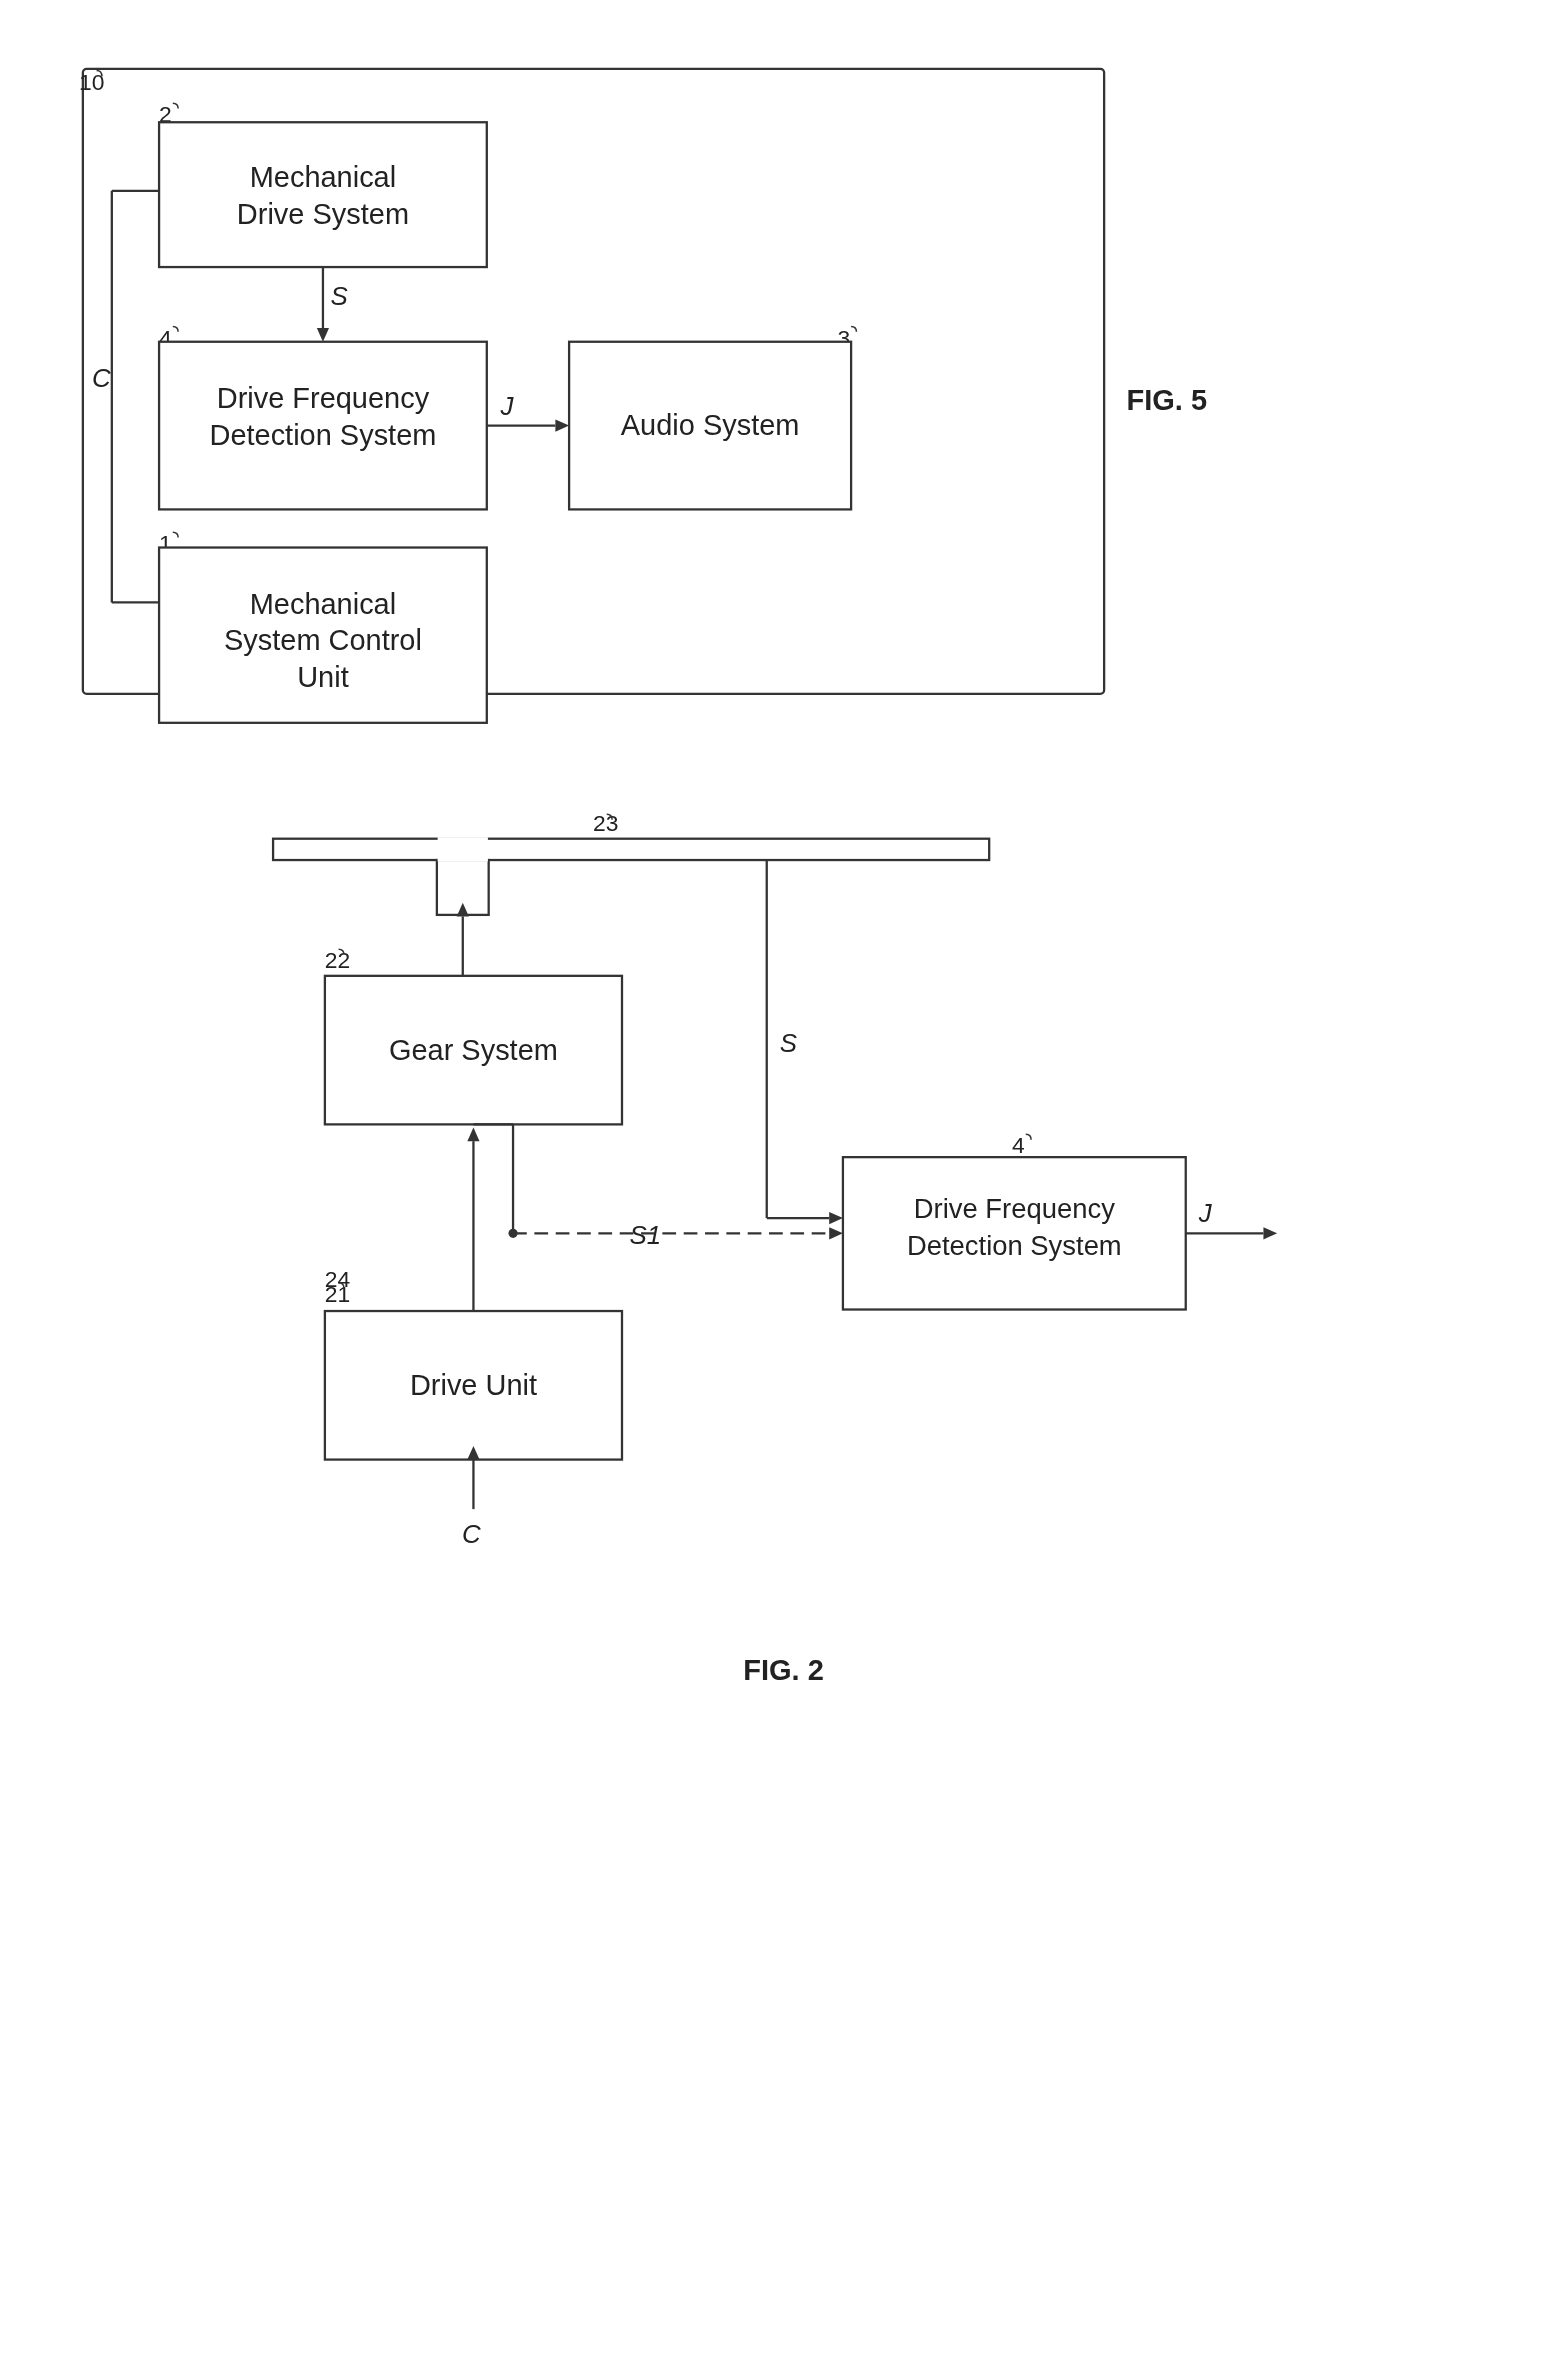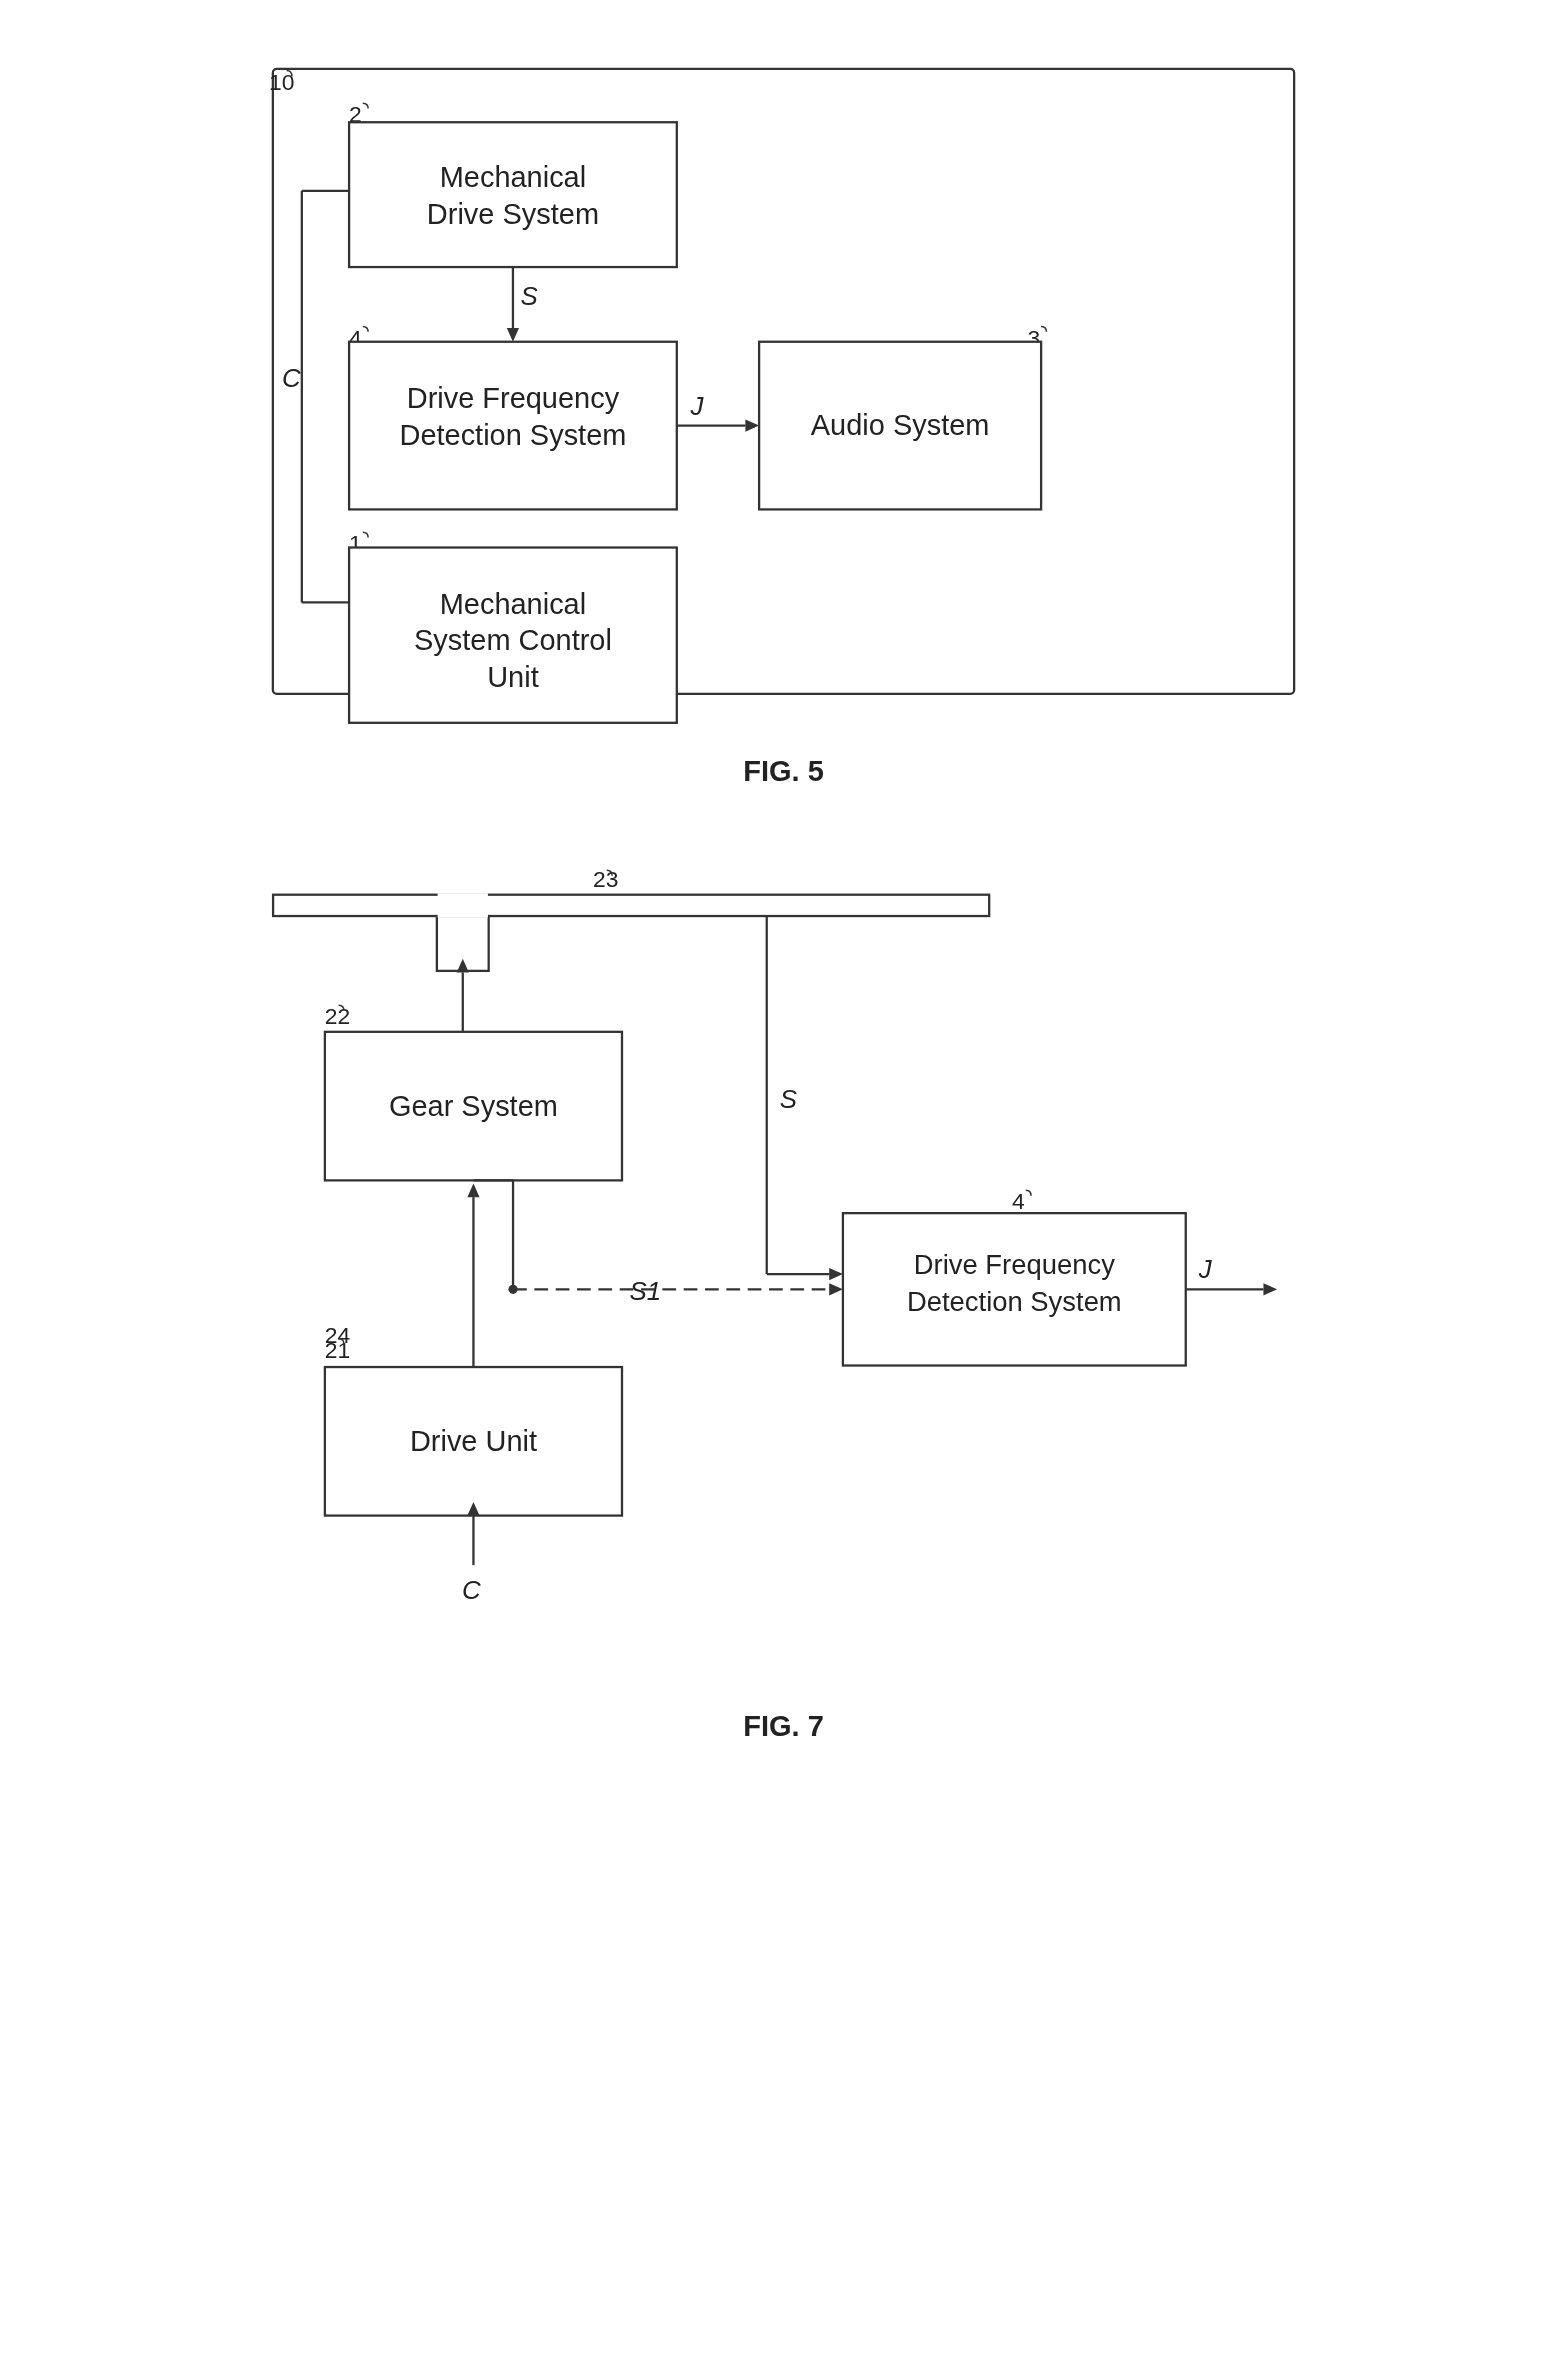--- a/index.html
+++ b/index.html
@@ -24,21 +24,21 @@
       max-width: 1448px;
       display: flex;
       flex-direction: column;
       align-items: center;
       gap: 61px;
     }
 
     
     .fig1-wrapper {
       display: flex;
-      flex-direction: column;
+      flex-direction: row;
       align-items: center;
       width: 100%;
     }
 
     
     .fig-label {
       font-size: 29px;
       font-weight: bold;
       color: #222;
       margin-top: 23px;
@@ -173,17 +173,17 @@
       <line x1="343" y1="875" x2="343" y2="940" stroke="#333" stroke-width="3"></line>
       <polygon points="335,875 343,857 351,875" fill="#333"></polygon>
       <text x="328" y="985" font-size="34" font-style="italic" fill="#222">C</text>
 
       <line x1="1278" y1="578" x2="1380" y2="578" stroke="#333" stroke-width="3"></line>
       <polygon points="1380,570 1398,578 1380,586" fill="#333"></polygon>
       <text x="1295" y="563" font-size="34" font-style="italic" fill="#222">J</text>
 
     </svg>
 
-    <div class="fig-label">FIG. 7</div>
+    <div class="fig-label">FIG. 2</div>
   </div>
 
 </div>
 
 
 </body></html>

